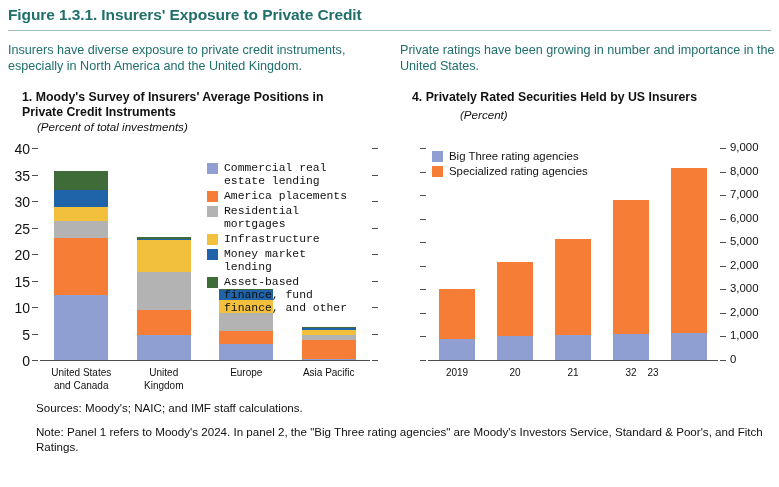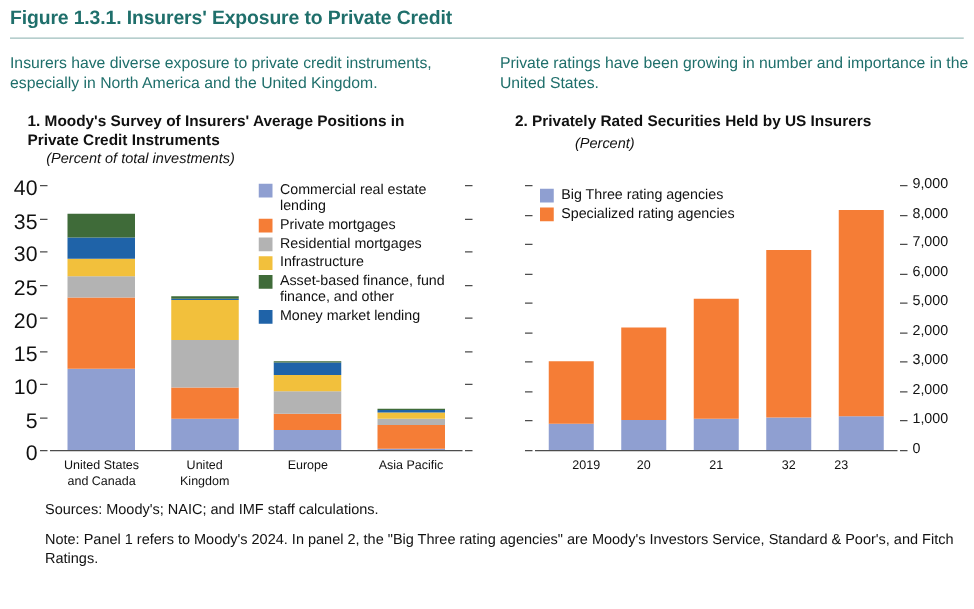--- a/index.html
+++ b/index.html
@@ -79,21 +79,21 @@
     top: 148px;
     width: 290px;
     height: 212px;
   }
   .axis-line {
     position: absolute;
     background: #4d4d4d;
   }
   .tick {
     position: absolute;
-    font-size: 17px;
+    font-size: 14px;
     color: #111;
     text-align: right;
     white-space: nowrap;
   }
   .tick-right {
     position: absolute;
     font-size: 11.4px;
     color: #111;
     text-align: left;
     white-space: nowrap;
@@ -138,21 +138,21 @@
     height: 11px;
     margin-right: 6px;
     margin-top: 1px;
     flex: 0 0 auto;
   }
   .legend-label {
     font-size: 11.4px;
     color: #111;
     line-height: 13px;
   }
-  #legend1 { left: 207px; top: 146px; width: 150px; }
+  #legend1 { left: 207px; top: 162px; width: 150px; font-family: Liberation Mono, monospace; }
   #legend2 { left: 432px; top: 150px; width: 230px; }
 
   .footnote {
     position: absolute;
     font-size: 11.6px;
     color: #111;
     line-height: 15px;
     margin-left: 28px;
   }
   #sources { left: 8px; top: 400px; width: 760px; }
@@ -165,21 +165,21 @@
 
   <div id="fig-title">Figure 1.3.1. Insurers' Exposure to Private Credit</div>
   <div class="title-rule"></div>
 
   <div class="subhead" id="subhead-right">Private ratings have been growing in number and importance in the United States.</div>
   <div class="subhead" id="subhead-left">Insurers have diverse exposure to private credit instruments, especially in North America and the United Kingdom.</div>
 
   <div class="panel-title" id="p1-title">1. Moody's Survey of Insurers' Average Positions in Private Credit Instruments</div>
   <div class="panel-sub" id="p1-sub">(Percent of total investments)</div>
 
-  <div class="panel-title" id="p2-title">2. Privately Rated Securities Held by US Insurers</div>
+  <div class="panel-title" id="p2-title">4. Privately Rated Securities Held by US Insurers</div>
   <div class="panel-sub" id="p2-sub">(Percent)</div>
 
   <div class="plot" id="plot1">
     <div class="bars" id="bars1">
         <div class="bar-col" style="left: 14.25px; width: 54px; height: 212px;">
           <div class="seg" style="background: rgb(143, 159, 209); height: 64.66px; bottom: 0px;"></div>
           <div class="seg" style="background: rgb(245, 125, 54); height: 57.24px; bottom: 64.66px;"></div>
           <div class="seg" style="background: rgb(179, 179, 179); height: 16.96px; bottom: 121.9px;"></div>
           <div class="seg" style="background: rgb(242, 192, 60); height: 13.78px; bottom: 138.86px;"></div>
           <div class="seg" style="background: rgb(31, 99, 168); height: 16.96px; bottom: 152.64px;"></div>
@@ -248,37 +248,37 @@
       <div class="xlab" style="left: 287.5px; top: 366px; width: 82.5px;">Asia Pacific</div>
     </div>
 
   <div class="legend" id="legend1">
       <div class="legend-row">
         <span class="swatch" style="background: rgb(143, 159, 209);"></span>
         <span class="legend-label">Commercial real estate lending</span>
       </div>
       <div class="legend-row">
         <span class="swatch" style="background: rgb(245, 125, 54);"></span>
-        <span class="legend-label">Private mortgages</span>
+        <span class="legend-label">America placements</span>
       </div>
       <div class="legend-row">
         <span class="swatch" style="background: rgb(179, 179, 179);"></span>
         <span class="legend-label">Residential mortgages</span>
       </div>
       <div class="legend-row">
         <span class="swatch" style="background: rgb(242, 192, 60);"></span>
         <span class="legend-label">Infrastructure</span>
       </div>
       <div class="legend-row">
+        <span class="swatch" style="background: rgb(31, 99, 168);"></span>
+        <span class="legend-label">Money market lending</span>
+      </div>
+      <div class="legend-row">
         <span class="swatch" style="background: rgb(63, 107, 57);"></span>
         <span class="legend-label">Asset-based finance, fund finance, and other</span>
-      </div>
-      <div class="legend-row">
-        <span class="swatch" style="background: rgb(31, 99, 168);"></span>
-        <span class="legend-label">Money market lending</span>
       </div>
     </div>
 
   <div class="plot" id="plot2">
     <div class="bars" id="bars2">
         <div class="bar-col" style="left: 11px; width: 36px; height: 212px;">
           <div class="seg" style="background: rgb(143, 159, 209); height: 21.2px; bottom: 0px;"></div>
           <div class="seg" style="background: rgb(245, 125, 54); height: 49.4667px; bottom: 21.2px;"></div>
         </div>
         <div class="bar-col" style="left: 69px; width: 36px; height: 212px;">
@@ -326,25 +326,25 @@
       <div class="tick-dash" style="left: 420px; top: 195.111px;"></div>
       <div class="tick-right" style="left: 730px; top: 164.556px;">8,000</div>
       <div class="tick-dash" style="left: 720px; top: 171.556px;"></div>
       <div class="tick-dash" style="left: 420px; top: 171.556px;"></div>
       <div class="tick-right" style="left: 730px; top: 141px;">9,000</div>
       <div class="tick-dash" style="left: 720px; top: 148px;"></div>
       <div class="tick-dash" style="left: 420px; top: 148px;"></div>
       <div class="axis-line" style="left: 428px; top: 360px; width: 290px; height: 1px;"></div>
     </div>
   <div id="xlabels2">
-      <div class="xlab" style="left: 440px; top: 366px; width: 58px;">2019</div>
+      <div class="xlab" style="left: 428px; top: 366px; width: 58px;">2019</div>
       <div class="xlab" style="left: 486px; top: 366px; width: 58px;">20</div>
       <div class="xlab" style="left: 544px; top: 366px; width: 58px;">21</div>
       <div class="xlab" style="left: 602px; top: 366px; width: 58px;">32</div>
-      <div class="xlab" style="left: 644px; top: 366px; width: 58px;">23</div>
+      <div class="xlab" style="left: 624px; top: 366px; width: 58px;">23</div>
     </div>
 
   <div class="legend" id="legend2">
       <div class="legend-row">
         <span class="swatch" style="background: rgb(143, 159, 209);"></span>
         <span class="legend-label">Big Three rating agencies</span>
       </div>
       <div class="legend-row">
         <span class="swatch" style="background: rgb(245, 125, 54);"></span>
         <span class="legend-label">Specialized rating agencies</span>

